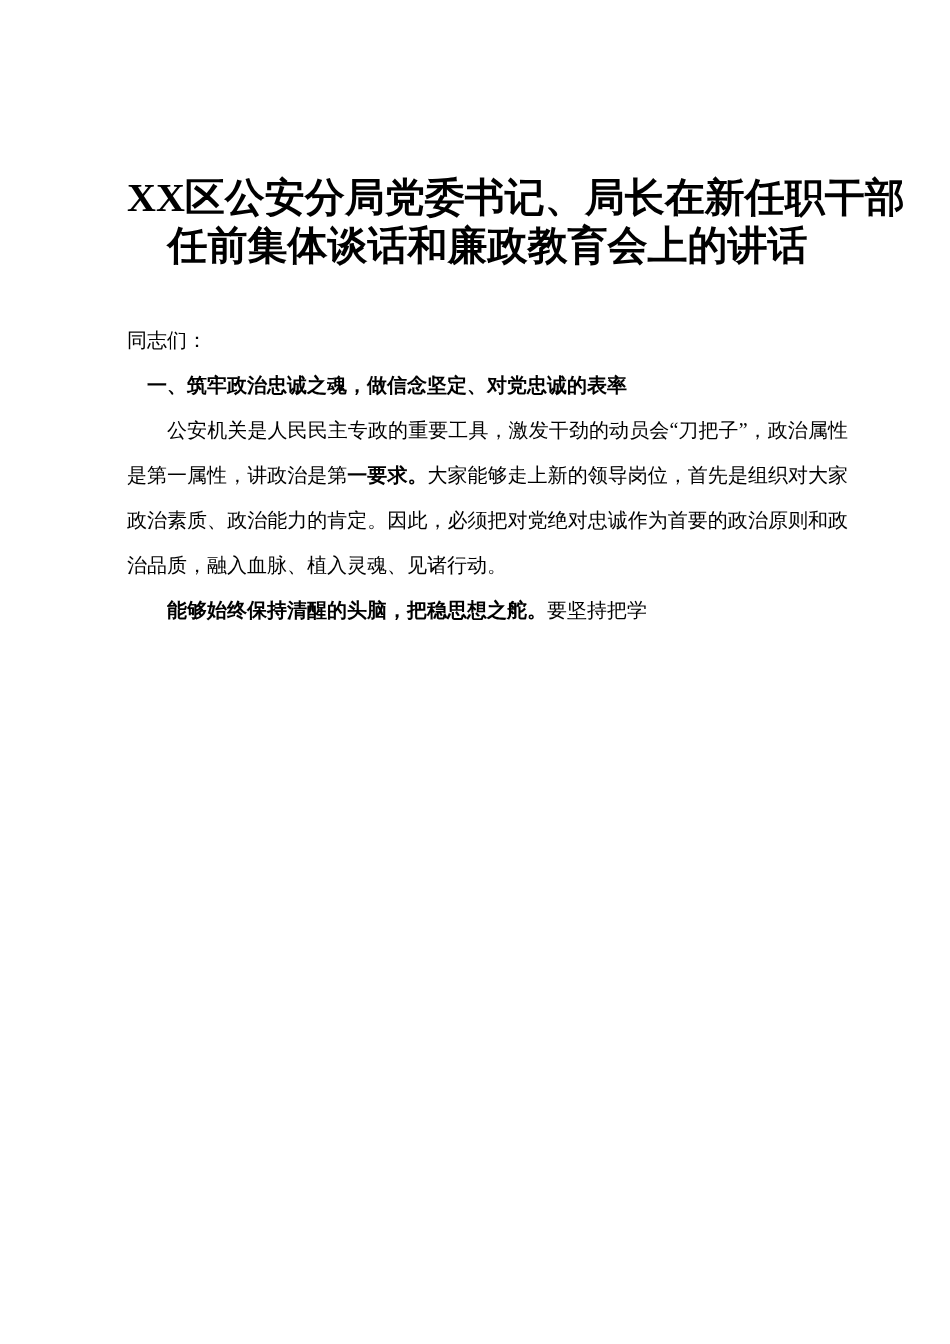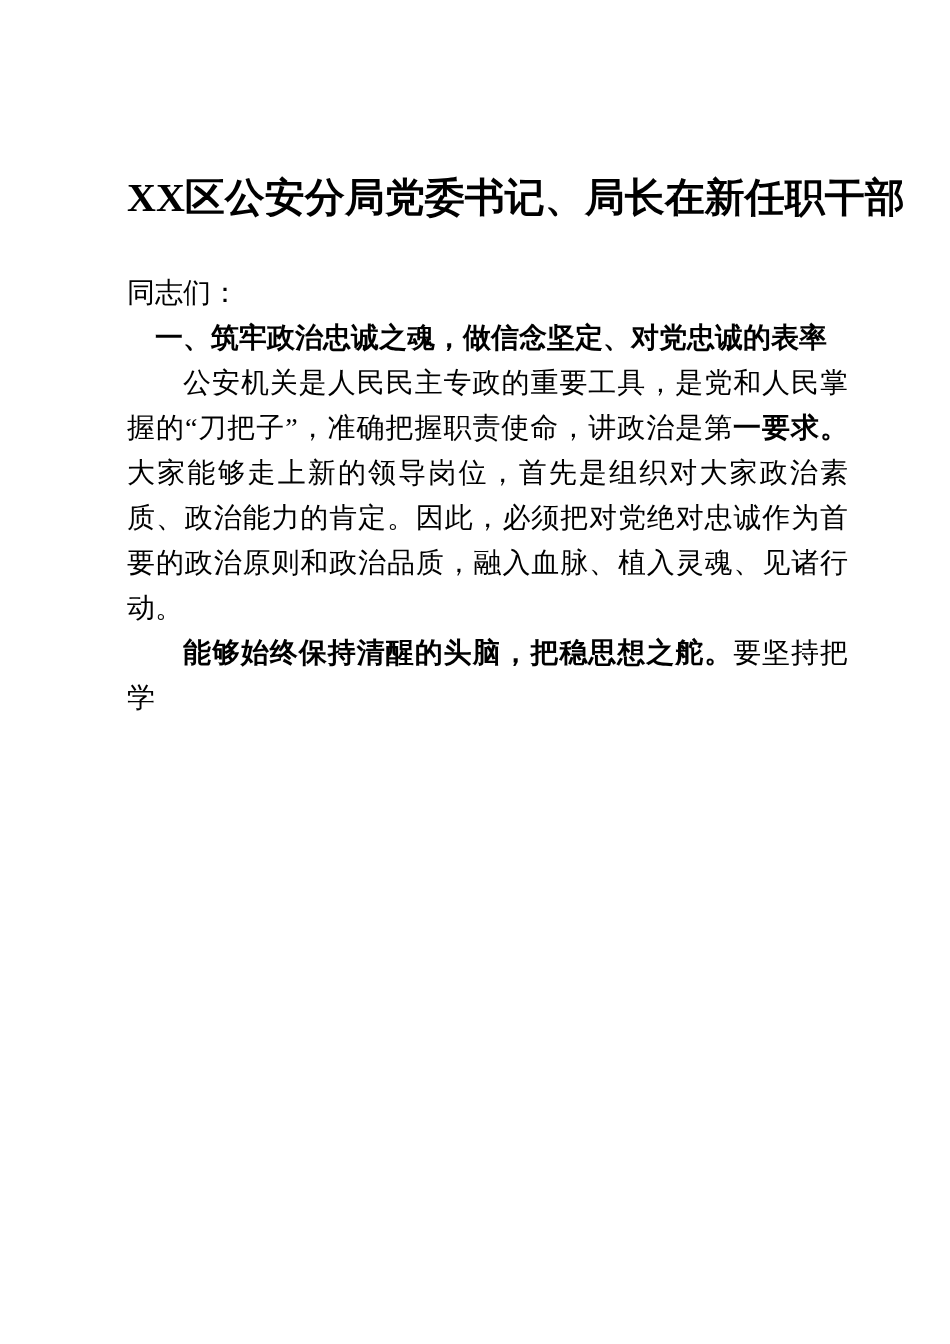--- a/index.html
+++ b/index.html
@@ -28,21 +28,21 @@
     text-align: center;
     font-family: "Liberation Serif", "DejaVu Serif", serif;
   }
   .doc-title .title-line {
     display: block;
     white-space: nowrap;
   }
   .content p {
     margin: 0;
     padding: 0;
-    font-size: 28px;
+    font-size: 20px;
     line-height: 45px;
     text-align: justify;
     letter-spacing: 0;
   }
   .content p.salutation {
     text-indent: 0;
   }
   .content p.body {
     text-indent: 2em;
   }
@@ -54,20 +54,21 @@
   .content .bold {
     font-weight: bold;
   }
 </style>
 </head>
 <body>
 
 <div class="page">
   <h1 class="doc-title">
     <span class="title-line">XX区公安分局党委书记、局长在新任职干部</span>
+    <span class="title-line">任前集体谈话和廉政教育会上的讲话</span>
   </h1>
   <div class="content" id="doc-content">
       <p class="salutation"><span>同志们：</span></p>
       <p class="heading"><span class="bold">一、筑牢政治忠诚之魂，做信念坚定、对党忠诚的表率</span></p>
-      <p class="body"><span>公安机关是人民民主专政的重要工具，是党和人民掌握的“刀把子”，准确把握职责使命，讲政治是第</span><span class="bold">一要求。</span><span>大家能够走上新的领导岗位，首先是组织对大家政治素质、政治能力的肯定。因此，必须把对党绝对忠诚作为首要的政治原则和政治品质，融入血脉、植入灵魂、见诸行动。</span></p>
+      <p class="body"><span>公安机关是人民民主专政的重要工具，激发干劲的动员会“刀把子”，政治属性是第一属性，讲政治是第</span><span class="bold">一要求。</span><span>大家能够走上新的领导岗位，首先是组织对大家政治素质、政治能力的肯定。因此，必须把对党绝对忠诚作为首要的政治原则和政治品质，融入血脉、植入灵魂、见诸行动。</span></p>
       <p class="body"><span class="bold">能够始终保持清醒的头脑，把稳思想之舵。</span><span>要坚持把学</span></p>
     </div>
 </div>
 
 </body></html>

